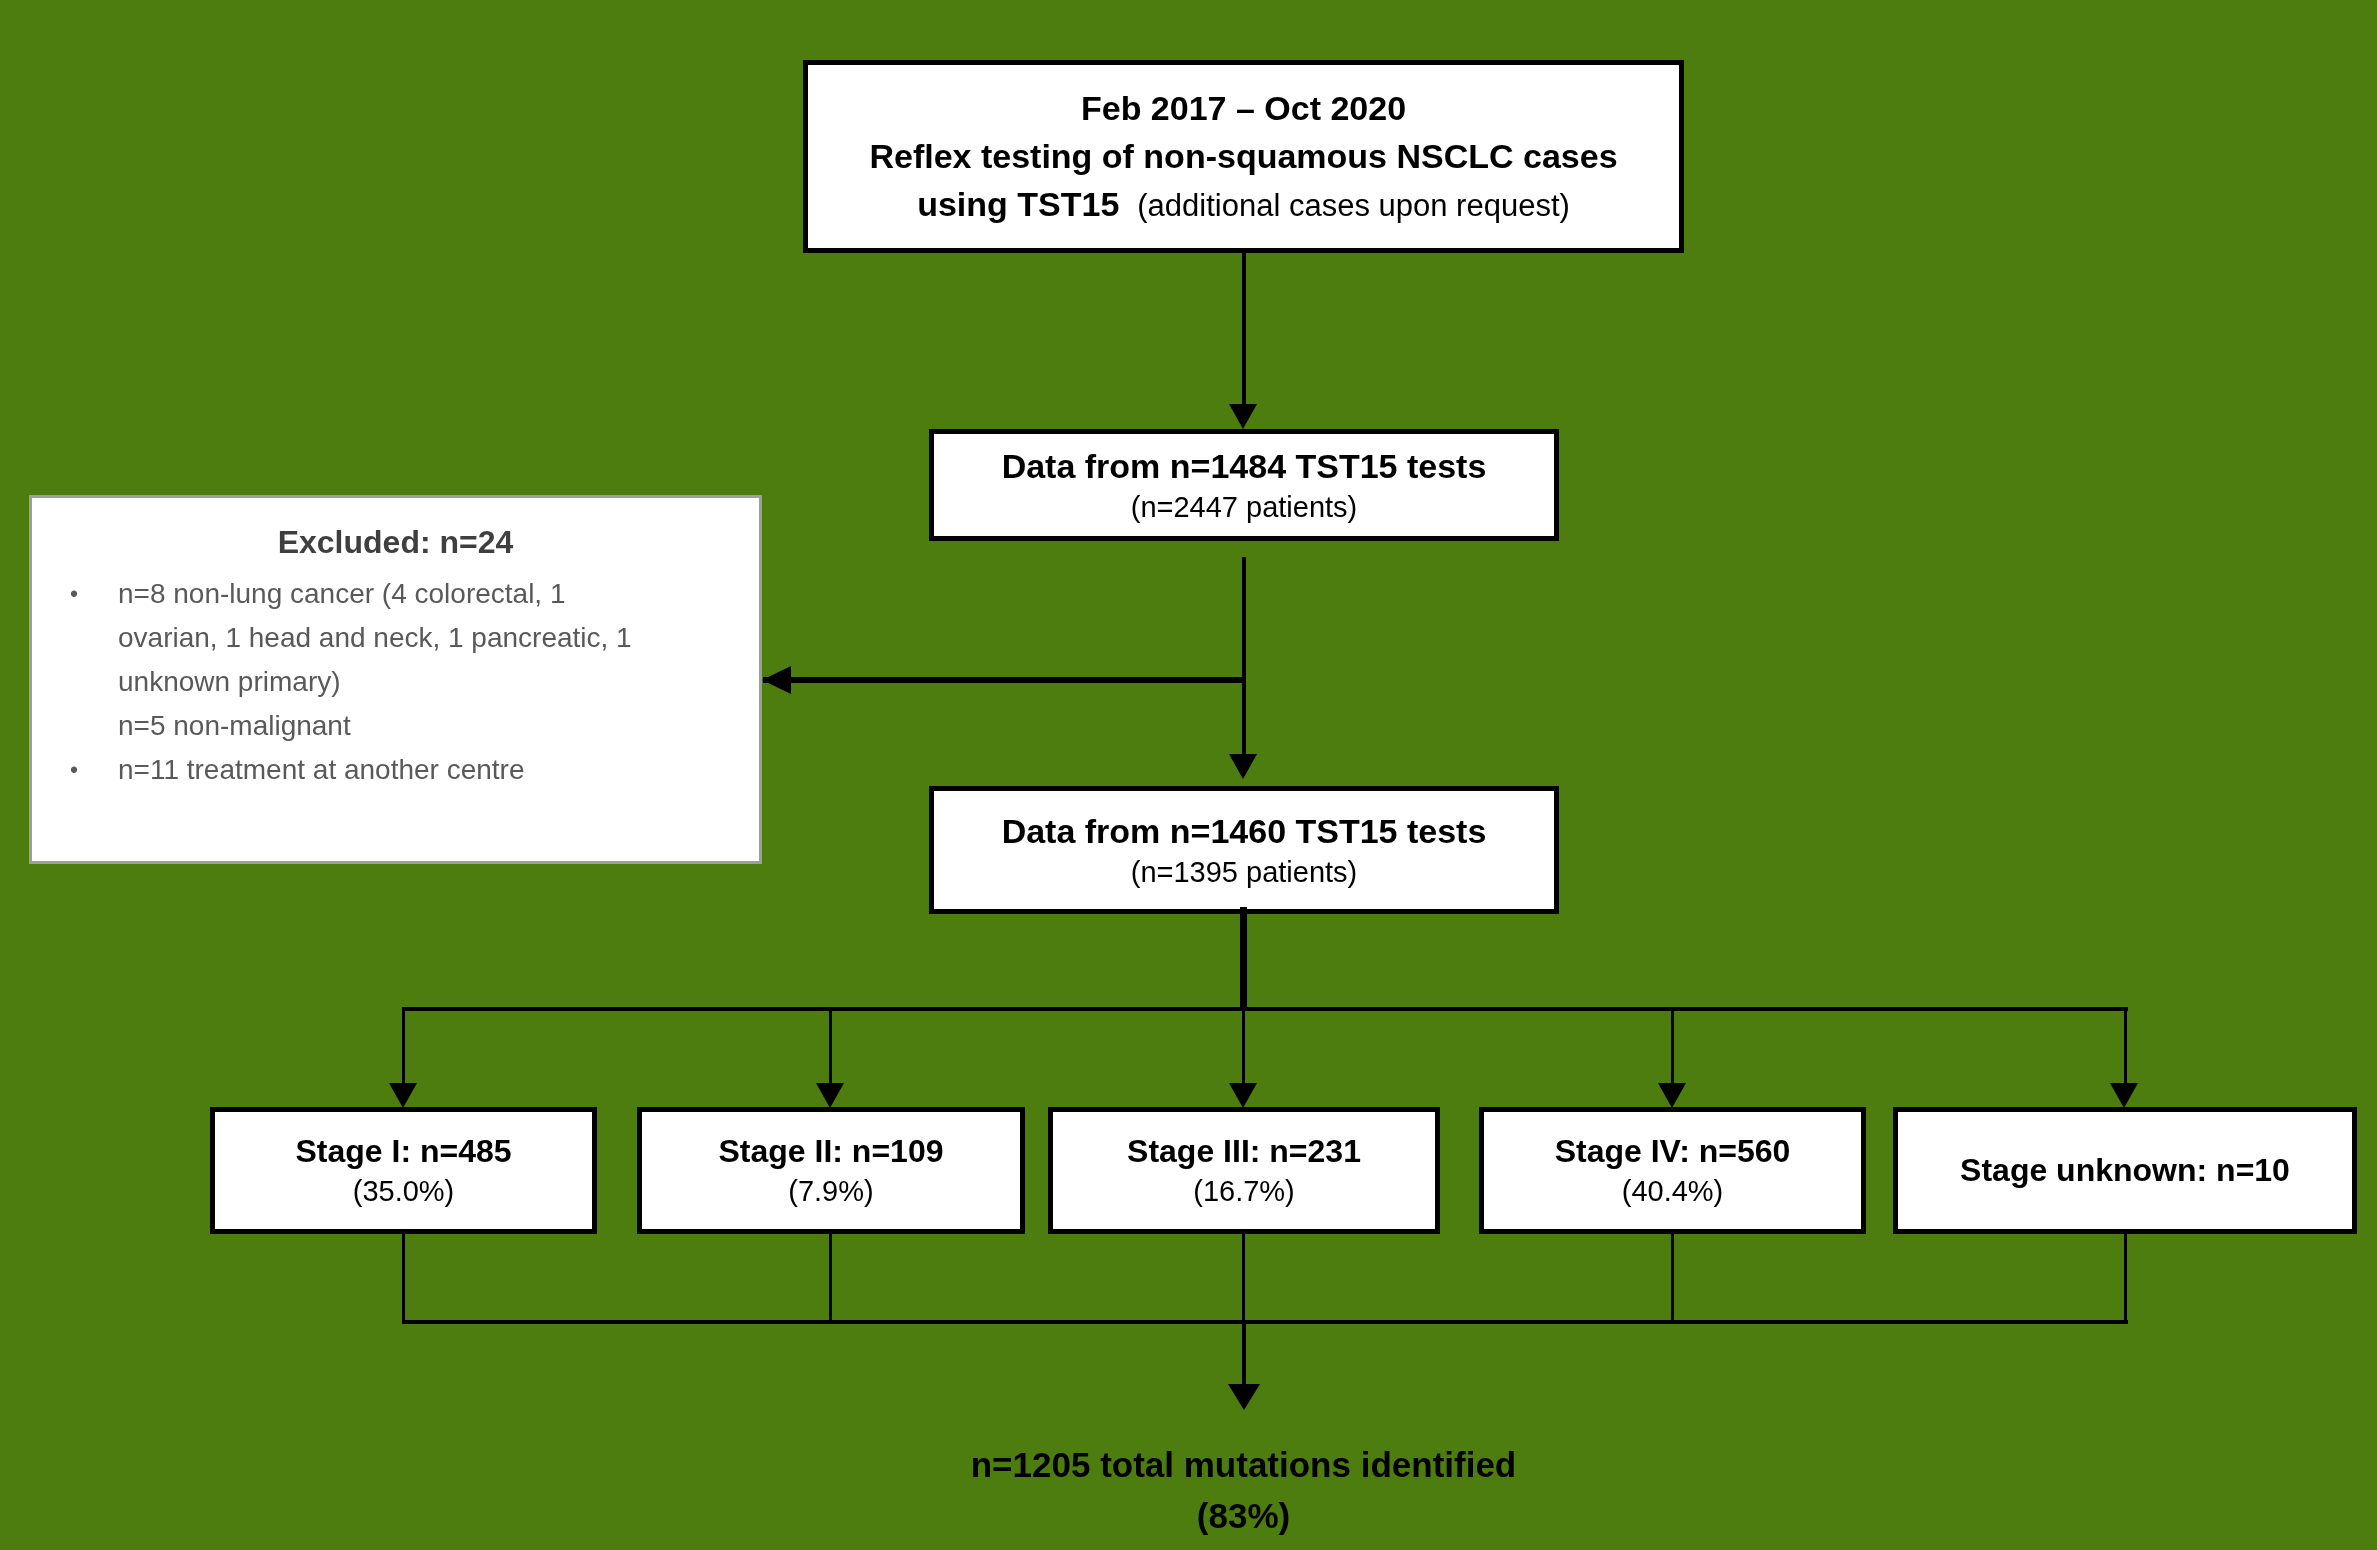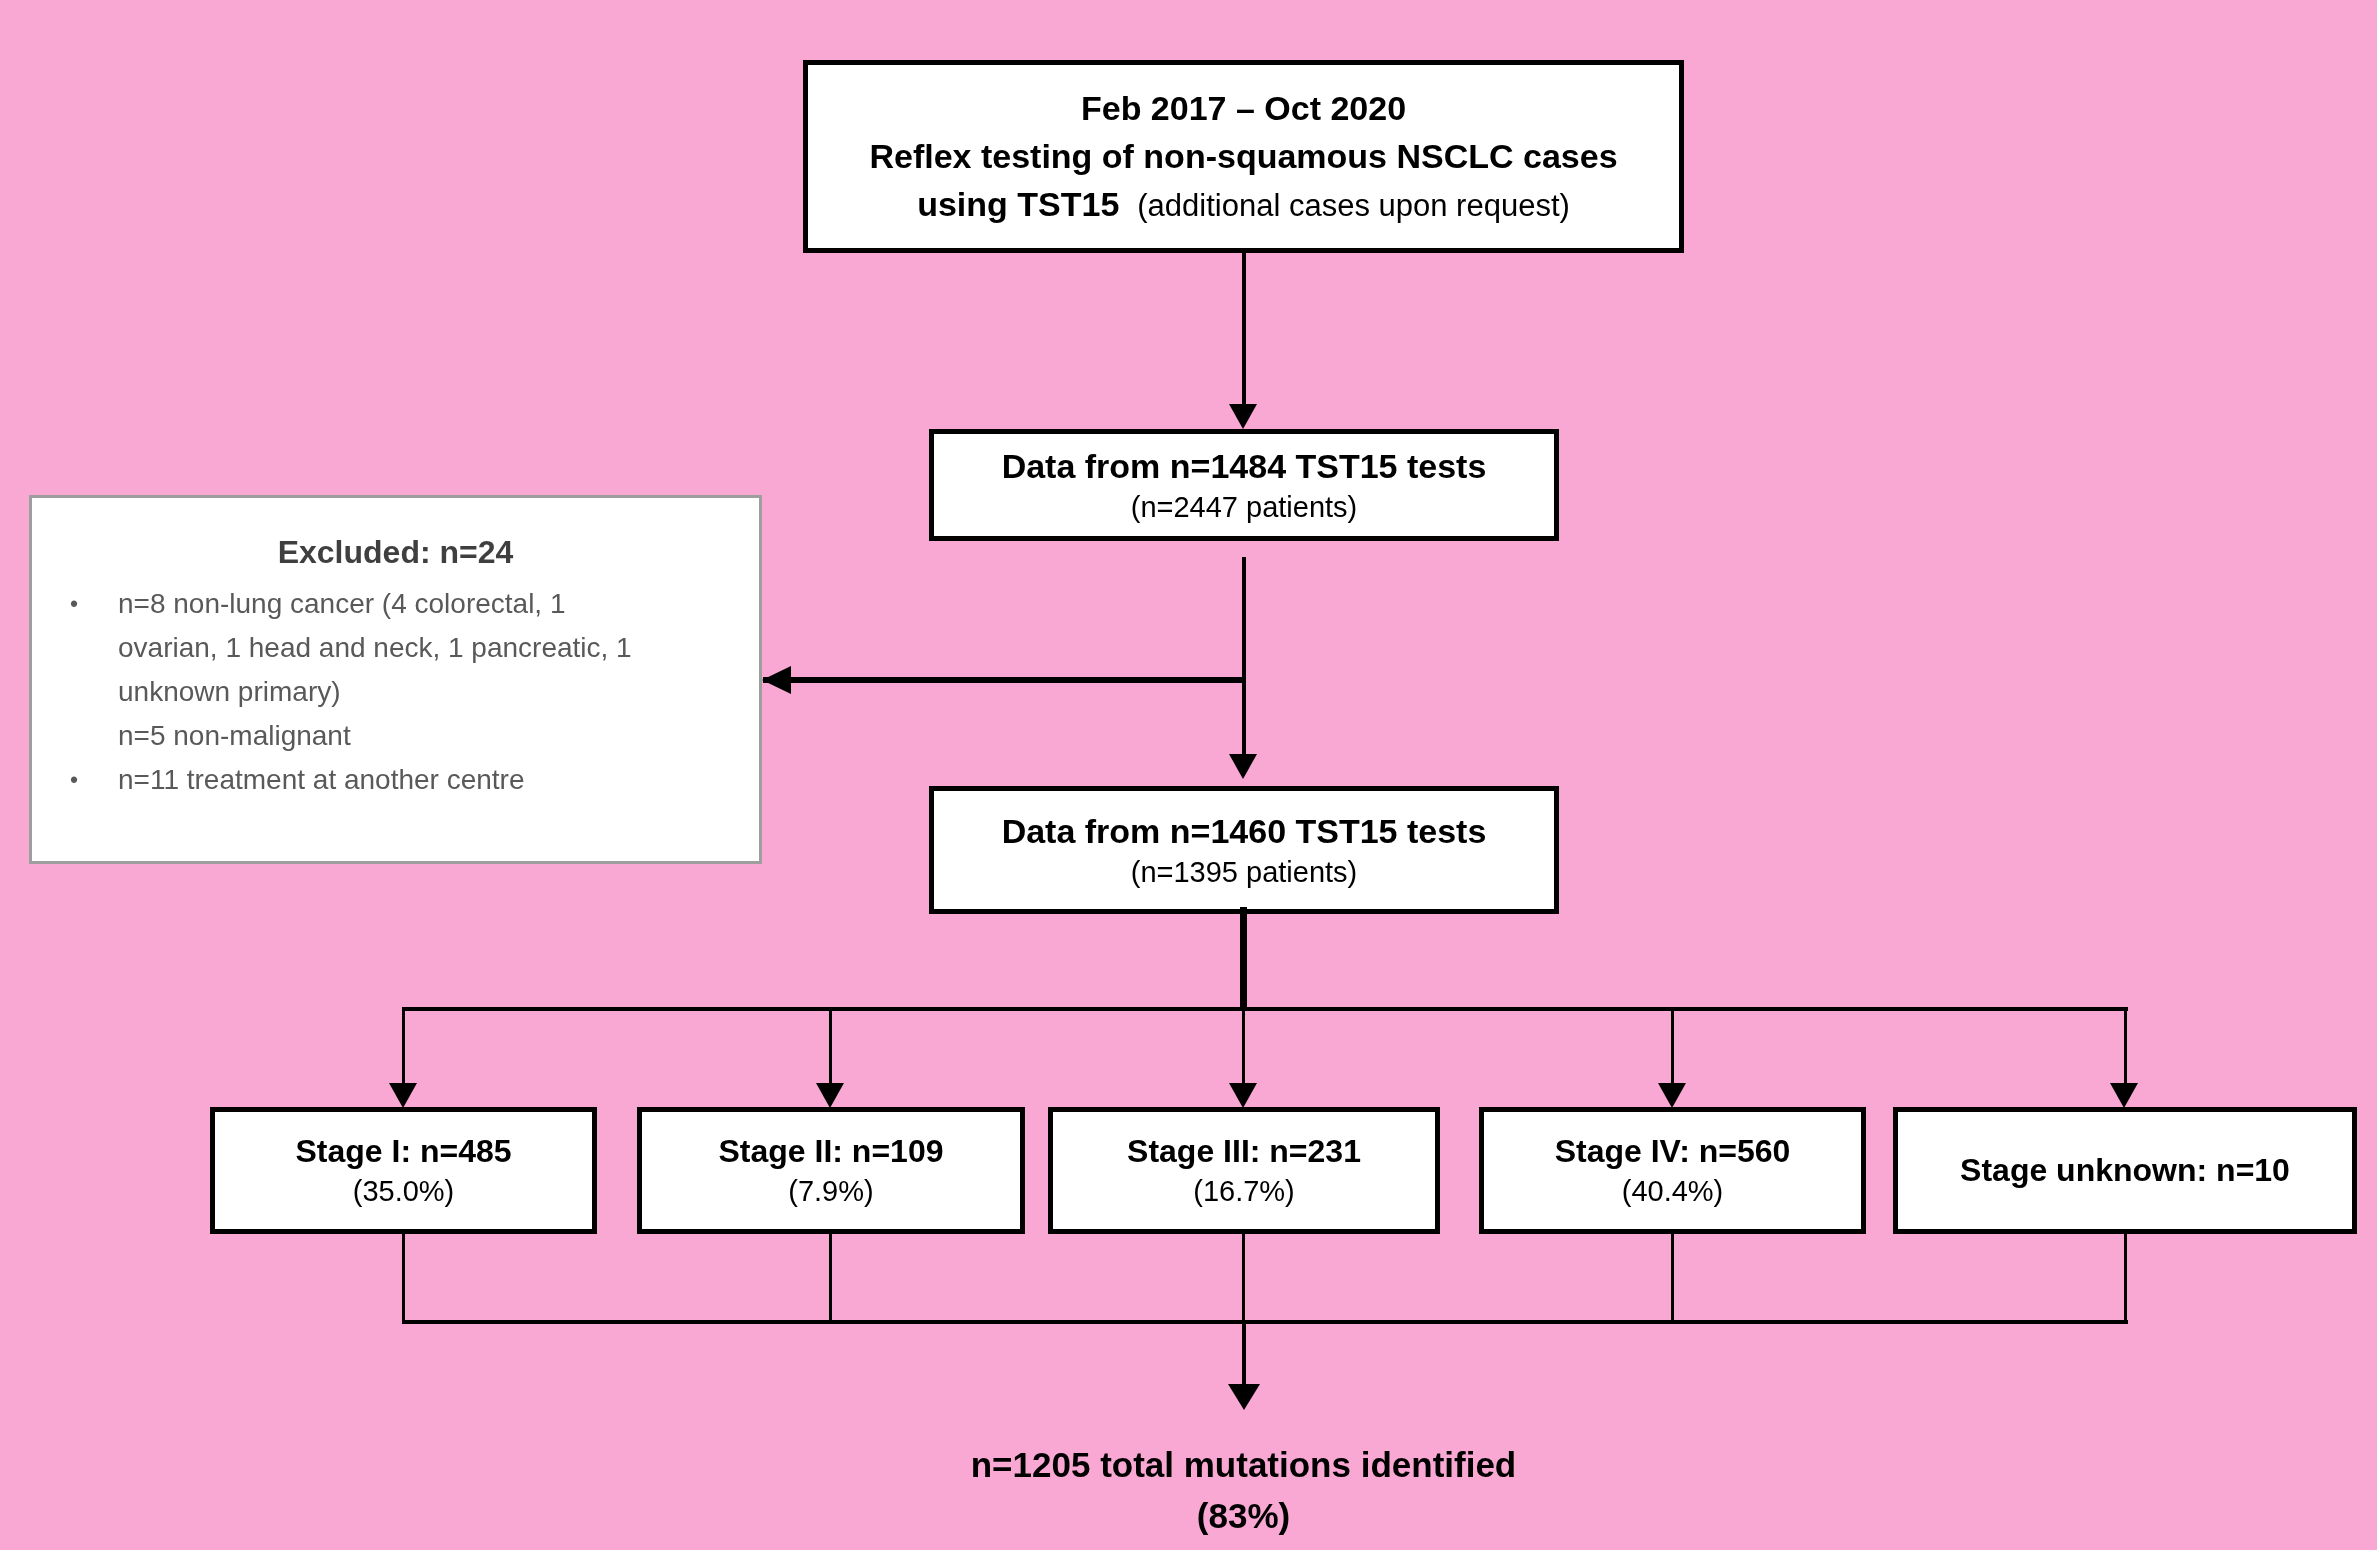--- a/index.html
+++ b/index.html
@@ -1,37 +1,37 @@
 <!DOCTYPE html>
 <html style="font-size:11.7px"><head>
 <meta charset="utf-8">
 <style>
   html, body { margin: 0; padding: 0; background: #ffffff; }
   body { width: 2377px; height: 1550px; font-family: "Liberation Sans", sans-serif; }
-  #canvas { position: relative; width: 2377px; height: 1550px; background: #f9a8d4; overflow: hidden; }
+  #canvas { position: relative; width: 2377px; height: 1550px; background: #4d7c0f; overflow: hidden; }
 
   
   .box {
     position: absolute; box-sizing: border-box; background: #ffffff;
     border: 5.1px solid #000000; display: flex; flex-direction: column;
     justify-content: center; align-items: center; text-align: center; color: #000000;
   }
   #top-box { left: 803px; top: 60px; width: 881px; height: 193px; }
   #top-box .main-line { font-weight: bold; font-size: 34px; line-height: 48px; }
   #top-box .note { font-weight: normal; font-size: 31px; margin-left: 18px; }
 
   #initial-box { left: 929px; top: 429px; width: 630px; height: 112px; }
   #included-box { left: 929px; top: 779px; width: 630px; height: 128px; margin-top: 7px; }
   .data-title { font-weight: bold; font-size: 34px; line-height: 44px; }
   .data-sub { font-weight: normal; font-size: 29px; line-height: 39px; }
 
   
   #excluded-box {
     left: 29px; top: 495px; width: 733px; height: 369px;
-    border: 3.6px solid #9e9e9e; justify-content: flex-start; padding-top: 34px;
+    border: 3.6px solid #9e9e9e; justify-content: flex-start; padding-top: 24px;
   }
   #excluded-title { font-weight: bold; font-size: 32px; line-height: 41px; color: #3f3f3f; margin-bottom: 8.8px; }
   #excluded-list { width: 100%; }
   .excl-line {
     position: relative; text-align: left; padding-left: 86px; padding-right: 5.8px;
     font-size: 28px; line-height: 44px; color: #595959;
   }
   .excl-bullet { position: absolute; left: 38px; top: 0; font-size: 23px; color: #595959; }
 
   

